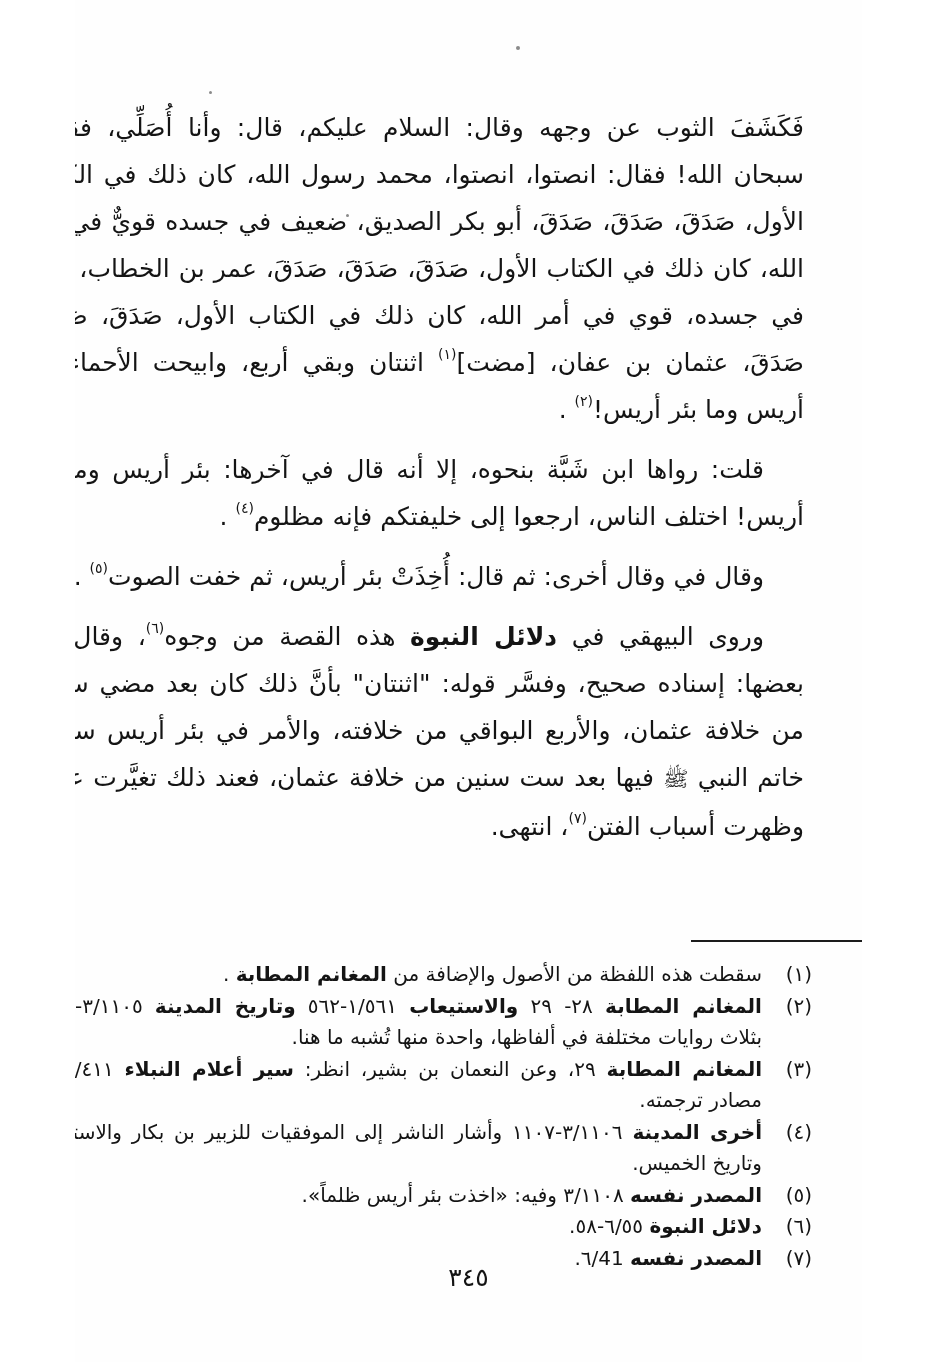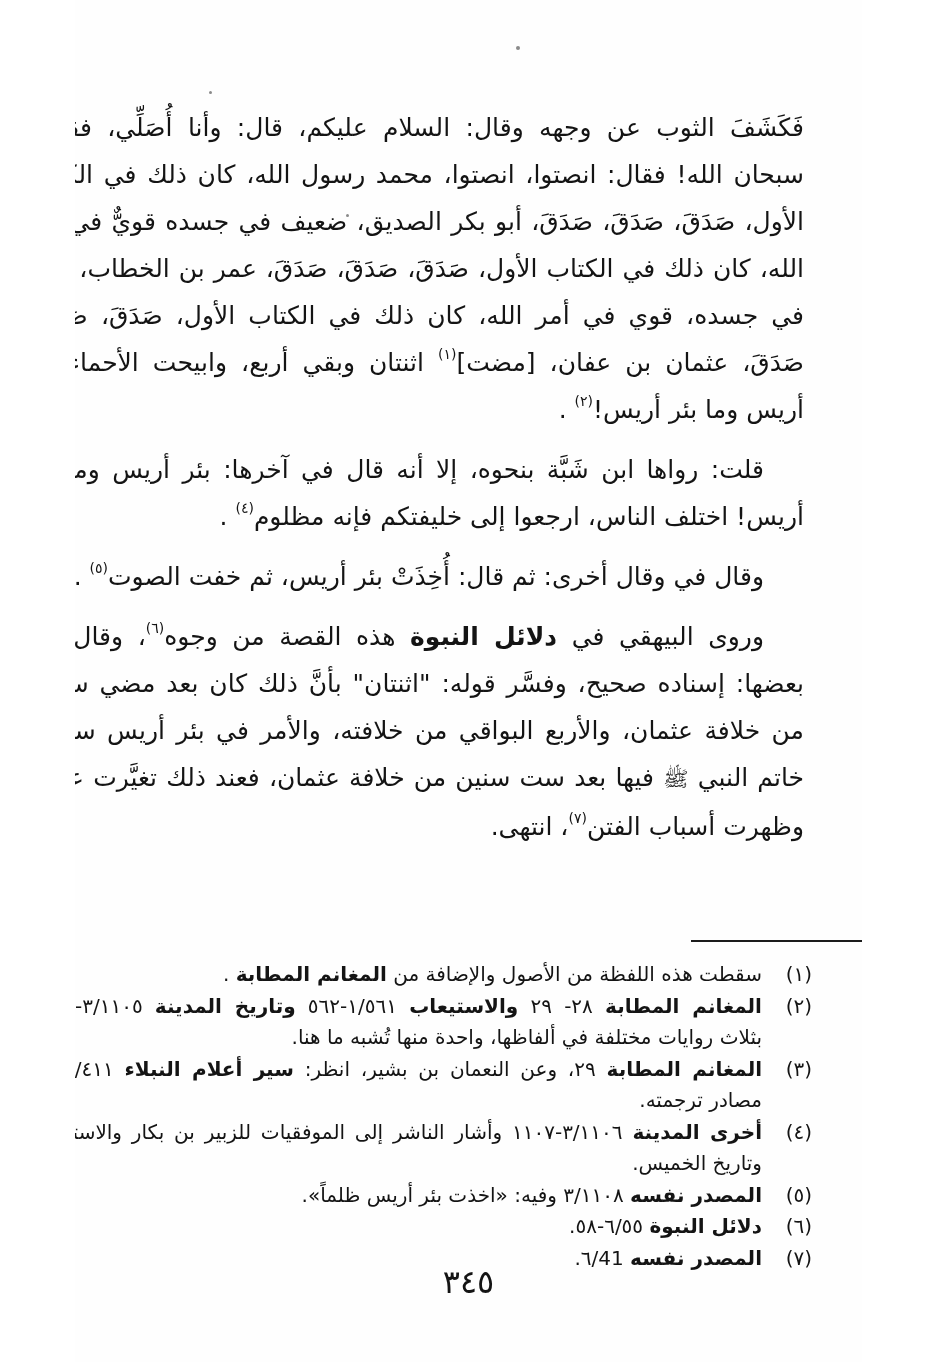--- a/index.html
+++ b/index.html
@@ -44,21 +44,21 @@
     font-size:20px;
     line-height:31.5px;
   }
   .fn-row { display:flex; }
   .fn-marker { flex:0 0 50px; }
   .fn-text { flex:1; text-align:justify;margin-left:12px; }
   .page-number {
     position:absolute;
     top:1263px; left:0; width:100%;
     text-align:center;
-    font-size:32px;
+    font-size:25px;
     letter-spacing:2px;
   }
   .speck {
     position:absolute;
     background:#8a8a8a;
     border-radius:50%;
   }
 </style>
 </head>
 <body>

